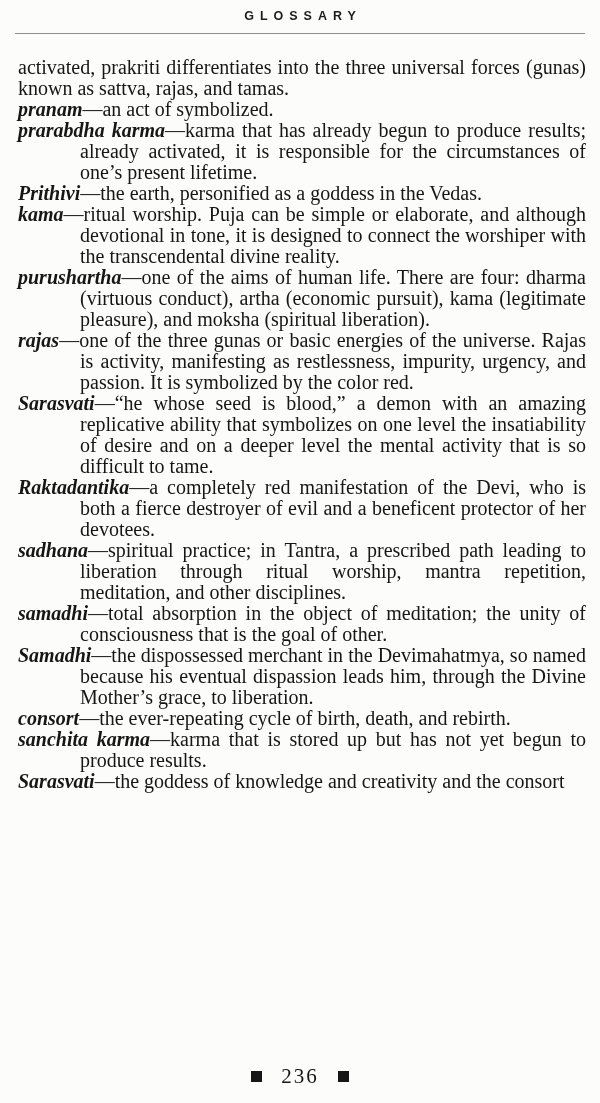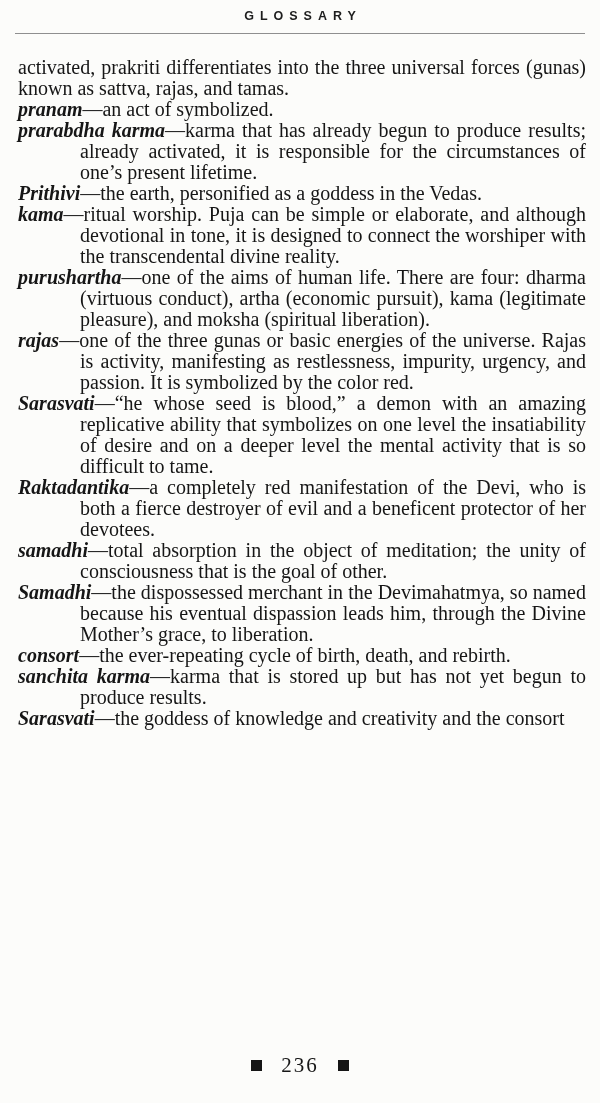--- a/index.html
+++ b/index.html
@@ -36,21 +36,21 @@
     text-align:justify;
     hyphens:none;
   }
   .glossary p { margin:0; }
   .continuation { margin-left:62px; }
   .entry { padding-left:62px; text-indent:-62px; }
   .term { font-weight:700; font-style:italic; }
   
   .folio {
     position:absolute;
-    left:0; right:0; bottom:25px;
+    left:0; right:0; bottom:14px;
     display:flex;
     align-items:center;
     justify-content:center;
     gap:19px;
   }
   .square-marker {
     display:inline-block;
     width:11px; height:11px;
     background:#151515;
     font-size:0; line-height:0;
@@ -85,20 +85,21 @@
   <p class="entry"><span class="term">kama</span><span>—</span><span>ritual worship. Puja can be simple or elaborate, and although devotional in tone, it is designed to connect the worshiper with the transcendental divine reality.</span></p>
 
   <p class="entry"><span class="term">purushartha</span><span>—</span><span>one of the aims of human life. There are four: dharma (virtuous conduct), artha (economic pursuit), kama (legitimate pleasure), and moksha (spiritual liberation).</span></p>
 
   <p class="entry"><span class="term">rajas</span><span>—</span><span>one of the three gunas or basic energies of the universe. Rajas is activity, manifesting as restlessness, impurity, urgency, and passion. It is symbolized by the color red.</span></p>
 
   <p class="entry"><span class="term">Sarasvati</span><span>—</span><span>“he whose seed is blood,” a demon with an amazing replicative ability that symbolizes on one level the insatiability of desire and on a deeper level the mental activity that is so difficult to tame.</span></p>
 
   <p class="entry"><span class="term">Raktadantika</span><span>—</span><span>a completely red manifestation of the Devi, who is both a fierce destroyer of evil and a beneficent protector of her devotees.</span></p>
 
+  <p class="entry"><span class="term">sadhana</span><span>—</span><span>spiritual practice; in Tantra, a prescribed path leading to liberation through ritual worship, mantra repetition, meditation, and other disciplines.</span></p>
 
   <p class="entry"><span class="term">samadhi</span><span>—</span><span>total absorption in the object of meditation; the unity of consciousness that is the goal of other.</span></p>
 
   <p class="entry"><span class="term">Samadhi</span><span>—</span><span>the dispossessed merchant in the Devimahatmya, so named because his eventual dispassion leads him, through the Divine Mother’s grace, to liberation.</span></p>
 
   <p class="entry"><span class="term">consort</span><span>—</span><span>the ever-repeating cycle of birth, death, and rebirth.</span></p>
 
   <p class="entry"><span class="term">sanchita karma</span><span>—</span><span>karma that is stored up but has not yet begun to produce results.</span></p>
 
   <p class="entry"><span class="term">Sarasvati</span><span>—</span><span>the goddess of knowledge and creativity and the consort</span></p>

